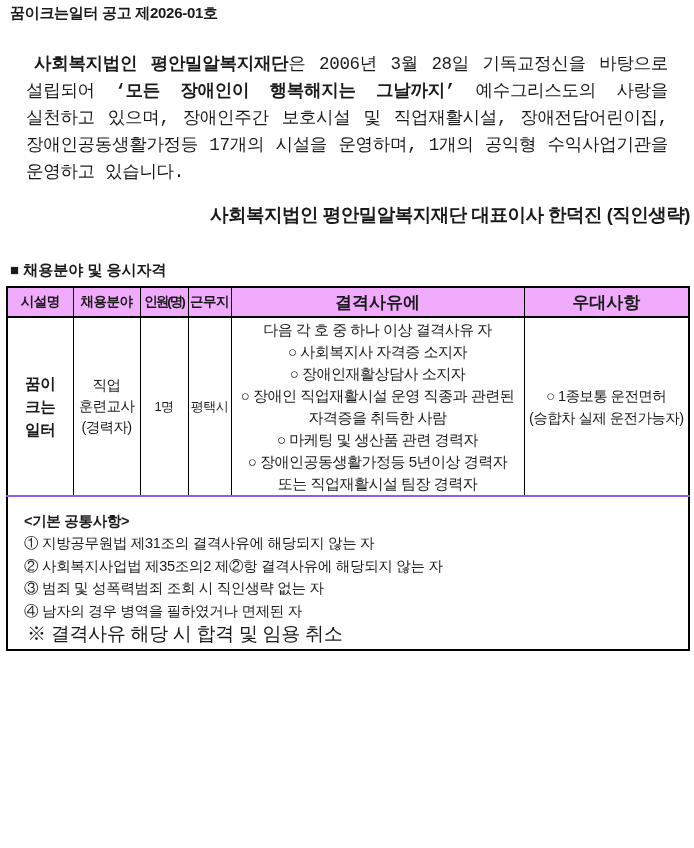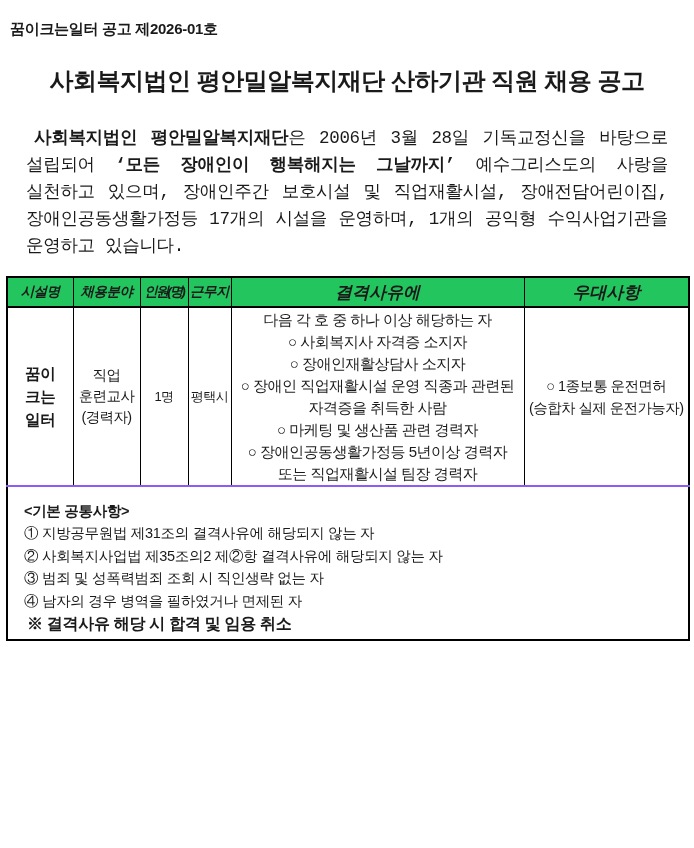--- a/index.html
+++ b/index.html
@@ -1,20 +1,20 @@
 <!DOCTYPE html>
 <html lang="ko"><head>
 <meta charset="utf-8">
 <style>
   html,body{margin:0;padding:0;background:#fff;}
   .page{
     position:relative;
     width:694px;height:848px;
     box-sizing:border-box;
-    padding-top:20px;
+    padding-top:4px;
     background:#fff;
     color:#1a1a1a;
     font-family:"Liberation Sans", sans-serif;
     overflow:hidden;
     word-break:keep-all;
   }
   .docnum{
     margin:0 10px;
     font-size:15px;
     font-weight:bold;
@@ -63,27 +63,26 @@
     width:682px;
     border:2px solid #000;
   }
   table.recruit th, table.recruit td{
     border:1px solid #000;
     padding:0;
     text-align:center;
     vertical-align:middle;
   }
   table.recruit thead th{
-    background:#22c55e;
+    background:#f0abfc;
     height:28px;
     font-weight:bold;
     border-bottom:2px solid #000;
     white-space:nowrap;
     overflow:hidden;
-    font-style:italic;
   }
   th.hdr-sm{font-size:13.5px;letter-spacing:-0.5px;}
   th.hdr-tight{font-size:13.5px;letter-spacing:-2px;}
   th.hdr-lg{font-size:17px;}
   tr.main-row td{height:177px;}
   td.cell-facility .line{font-size:15.5px;font-weight:bold;line-height:23px;letter-spacing:-0.3px;}
   td.cell-position .line{font-size:14.5px;line-height:21px;letter-spacing:-0.6px;}
   td.cell-count,td.cell-location{font-size:13px;letter-spacing:-0.5px;}
   td.cell-qual{
     text-align:left;
@@ -104,37 +103,38 @@
   td.cell-pref .line{font-size:14.5px;line-height:22px;letter-spacing:-0.6px;}
   tr.common-row td{
     border-top:2px solid #8b5cf6;
     height:139px;
     text-align:left;
     vertical-align:top;
     padding:13px 16px 0 16px;
   }
   .common-title{font-size:14.5px;font-weight:bold;line-height:22px;letter-spacing:-0.3px;}
   .common-item{font-size:14.5px;line-height:22.5px;letter-spacing:-0.3px;}
-  .common-note{font-size:16px;font-weight:bold;line-height:23px;letter-spacing:-0.3px;padding-left:3px;}
+  .common-note{font-size:19px;font-weight:normal;line-height:23px;letter-spacing:-0.3px;padding-left:3px;}
 </style>
 </head>
 <body>
 
 <div class="page">
 
   <div class="docnum">꿈이크는일터 공고 제2026-01호</div>
 
-  <div class="title">사회복지법인 평안밀알복지재단 산하기관 직원 채용 공고</div>
 
   <div class="body-text">
     <p class="indent"><span class="b">사회복지법인 평안밀알복지재단</span><span>은 2006년 3월 28일 기독교정신을 바탕으로 설립되어 </span><span class="b">‘모든 장애인이 행복해지는 그날까지’</span><span> 예수그리스도의 사랑을 실천하고 있으며, 장애인주간 보호시설 및 직업재활시설, 장애전담어린이집, 장애인공동생활가정등 17개의 시설을 운영하며, 1개의 공익형 수익사업기관을 운영하고 있습니다.</span></p>
   </div>
 
 
+  <div class="signature">사회복지법인 평안밀알복지재단 대표이사 한덕진 (직인생략)</div>
 
+  <div class="section-heading">■ 채용분야 및 응시자격</div>
 
   <table class="recruit">
     <colgroup>
       <col style="width:66px">
       <col style="width:67px">
       <col style="width:48px">
       <col style="width:43px">
       <col style="width:293px">
       <col style="width:165px">
     </colgroup>
@@ -156,21 +156,21 @@
             <div class="line">일터</div>
           </td>
         <td class="cell-position">
             <div class="line">직업</div>
             <div class="line">훈련교사</div>
             <div class="line">(경력자)</div>
           </td>
         <td class="cell-count">1명</td>
         <td class="cell-location">평택시</td>
         <td class="cell-qual">
-          <div class="q-title">다음 각 호 중 하나 이상 해당하는 자</div>
+          <div class="q-title">다음 각 호 중 하나 이상 결격사유 자</div>
           <div>
               <div class="q-item">○ 사회복지사 자격증 소지자</div>
               <div class="q-item">○ 장애인재활상담사 소지자</div>
               <div class="q-item">○ 장애인 직업재활시설 운영 직종과 관련된 자격증을 취득한 사람</div>
               <div class="q-item">○ 마케팅 및 생산품 관련 경력자</div>
               <div class="q-item">○ 장애인공동생활가정등 5년이상 경력자 또는 직업재활시설 팀장 경력자</div>
             </div>
         </td>
         <td class="cell-pref">
             <div class="line">○ 1종보통 운전면허</div>

